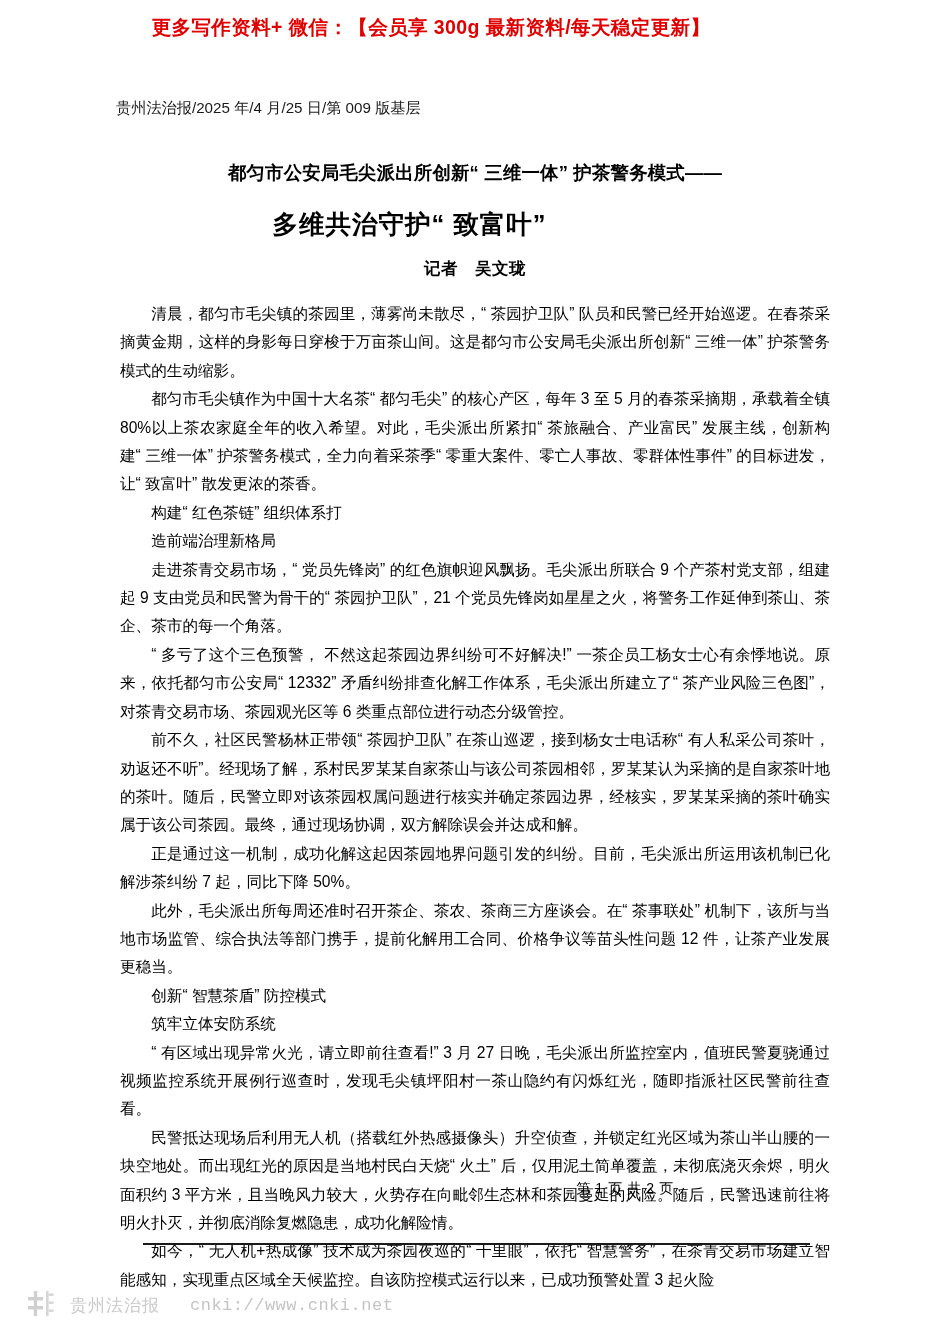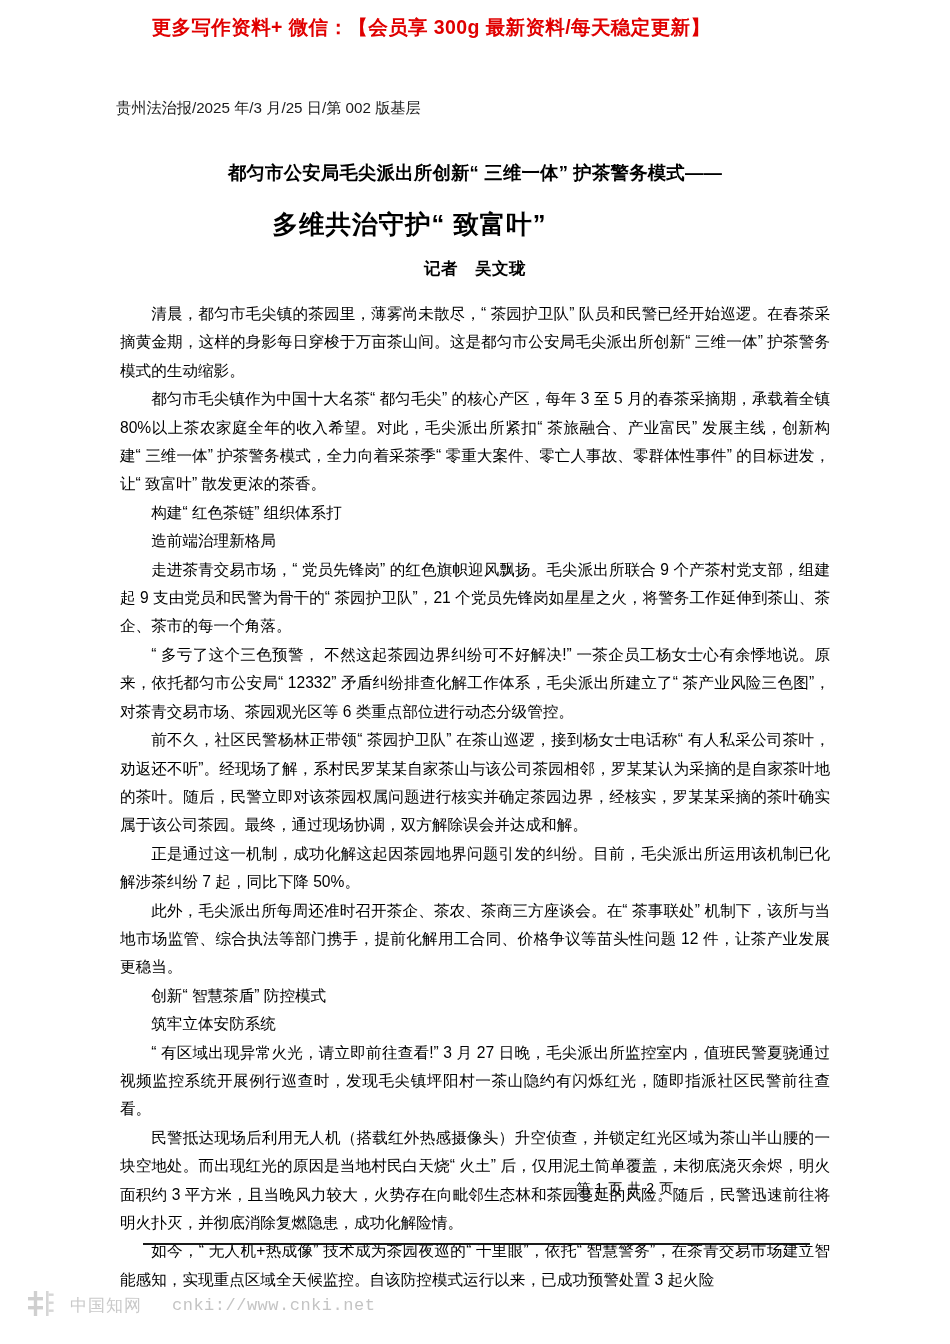--- a/index.html
+++ b/index.html
@@ -155,21 +155,21 @@
     margin-left: 16px;
   }
 </style>
 </head>
 <body>
 
 <div class="page">
 
   <div class="promo-banner">更多写作资料+ 微信：【会员享 300g 最新资料/每天稳定更新】</div>
 
-  <div class="masthead">贵州法治报/2025 年/3 月/25 日/第 002 版基层</div>
+  <div class="masthead">贵州法治报/2025 年/4 月/25 日/第 009 版基层</div>
 
   <div class="shoulder-title">都匀市公安局毛尖派出所创新“ 三维一体” 护茶警务模式——</div>
 
   <div class="main-title">多维共治守护“ 致富叶”</div>
 
   <div class="byline">记者　吴文珑</div>
 
   <div class="article-body">
     <p>清晨，都匀市毛尖镇的茶园里，薄雾尚未散尽，“ 茶园护卫队” 队员和民警已经开始巡逻。在春茶采摘黄金期，这样的身影每日穿梭于万亩茶山间。这是都匀市公安局毛尖派出所创新“ 三维一体” 护茶警务模式的生动缩影。</p>
     <p>都匀市毛尖镇作为中国十大名茶“ 都匀毛尖” 的核心产区，每年 3 至 5 月的春茶采摘期，承载着全镇 80%以上茶农家庭全年的收入希望。对此，毛尖派出所紧扣“ 茶旅融合、产业富民” 发展主线，创新构建“ 三维一体” 护茶警务模式，全力向着采茶季“ 零重大案件、零亡人事故、零群体性事件” 的目标进发，让“ 致富叶” 散发更浓的茶香。</p>
@@ -200,17 +200,17 @@
       <svg width="34" height="34" viewBox="0 0 34 34" aria-hidden="true">
         <rect x="6" y="9" width="15" height="3.4" fill="#cfcfcf"></rect>
         <rect x="6" y="18" width="15" height="3.4" fill="#cfcfcf"></rect>
         <rect x="11.8" y="3" width="3.4" height="25" fill="#cfcfcf"></rect>
         <rect x="24" y="3" width="2.6" height="25" fill="#d6d6d6"></rect>
         <rect x="26.6" y="5.5" width="5" height="2.4" fill="#d6d6d6"></rect>
         <rect x="26.6" y="13.5" width="5" height="2.4" fill="#d6d6d6"></rect>
         <rect x="26.6" y="21.5" width="5" height="2.4" fill="#d6d6d6"></rect>
       </svg>
     </span>
-    <span class="wm-name">中国知网</span>
+    <span class="wm-name">贵州法治报</span>
     <span class="wm-url">cnki://www.cnki.net</span>
   </div>
 
 </div>
 
 </body></html>

